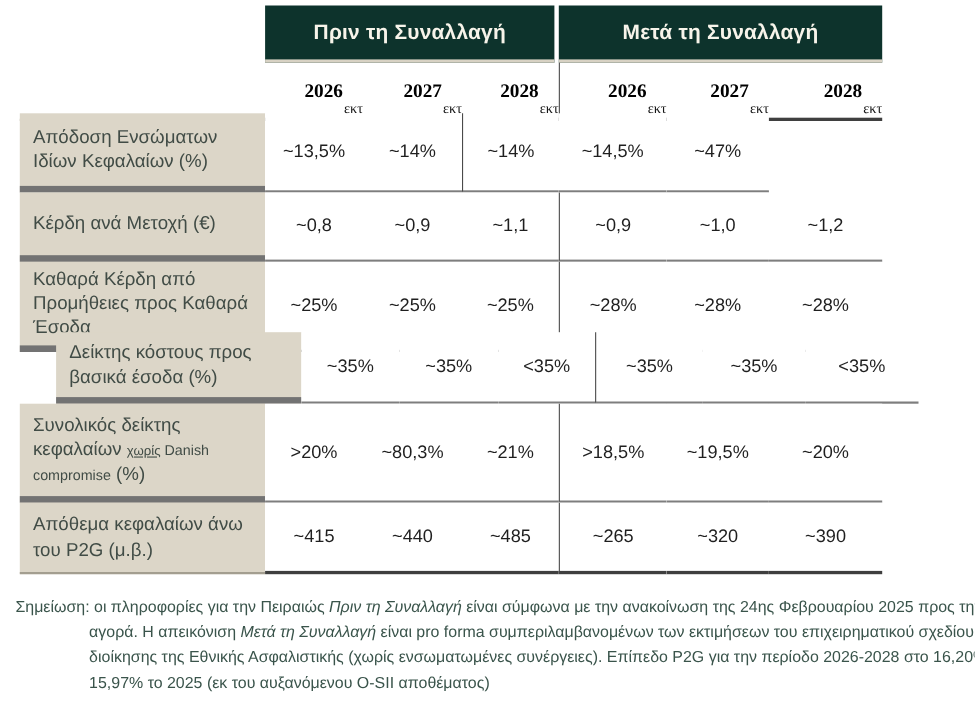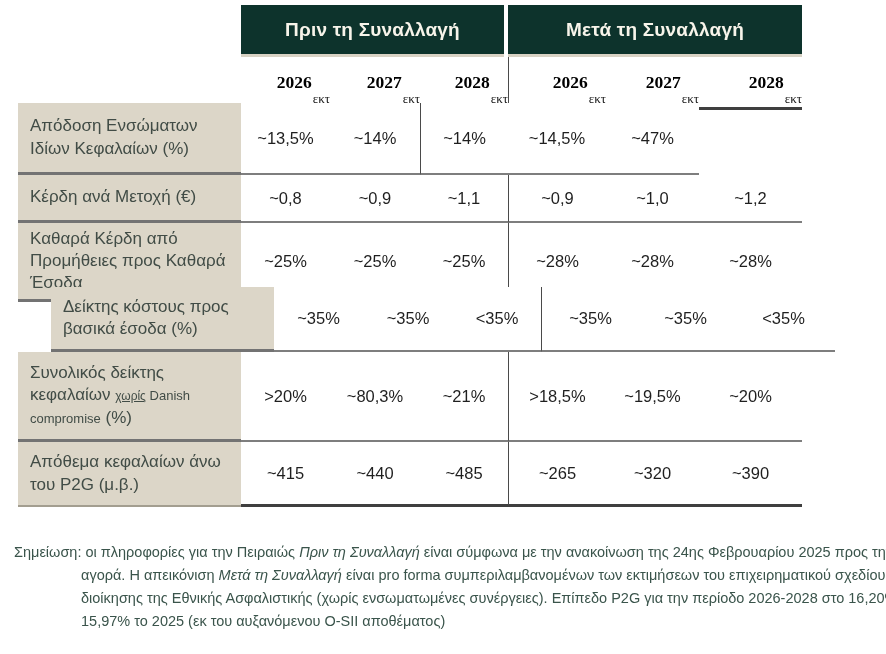--- a/index.html
+++ b/index.html
@@ -32,32 +32,32 @@
     border-bottom: 3px solid var(--thick, #3f3f3f);
     font-family: Liberation Serif, serif;
   }
   .sh-cell .yr { font-weight: bold; font-size: 17.5px; color: #000; }
   .sh-cell .est { font-size: 13px; color: #161616; margin-left: 1px; margin-top: 34px; }
   .div-left { border-left: 1.5px solid #4a4a4a; }
 
   
   .trow { display: grid; grid-template-columns: 223px 89px 90px 88px 98px 93px 103px; }
   #tbody .trow:nth-child(1) { height: 72px; }
-  #tbody .trow:nth-child(2) { height: 48px; }
+  #tbody .trow:nth-child(2) { height: 63px; }
   #tbody .trow:nth-child(3) { height: 64px; }
   #tbody .trow:nth-child(4) { height: 65px; padding-left: 33px; }
   #tbody .trow:nth-child(5) { height: 90px; }
   #tbody .trow:nth-child(6) { height: 65px; }
   .lbl {
     background: var(--label-bg, #dcd6c8);
     color: var(--label-fg, #414c46);
     font-size: 17px; line-height: 1.3;
     display: flex; align-items: center;
     padding: 5px 14px 5px 12px; box-sizing: border-box;
-    border-bottom: 3px solid #737373;
+    border-bottom: 6px solid #737373;
   }
   .val {
     display: flex; align-items: center; justify-content: center;
     font-size: 16.5px; color: var(--value-fg, #1f1f1f);
     border-bottom: 2px solid var(--rowline, #7e7e7e);
     background: #ffffff;
   }
   #tbody .trow:last-child .lbl { border-bottom: 2px solid #a39e90; }
   #tbody .trow:last-child .val { border-bottom: 3px solid var(--thick, #3f3f3f); }
   .seg-sm { font-size: 13px; }

